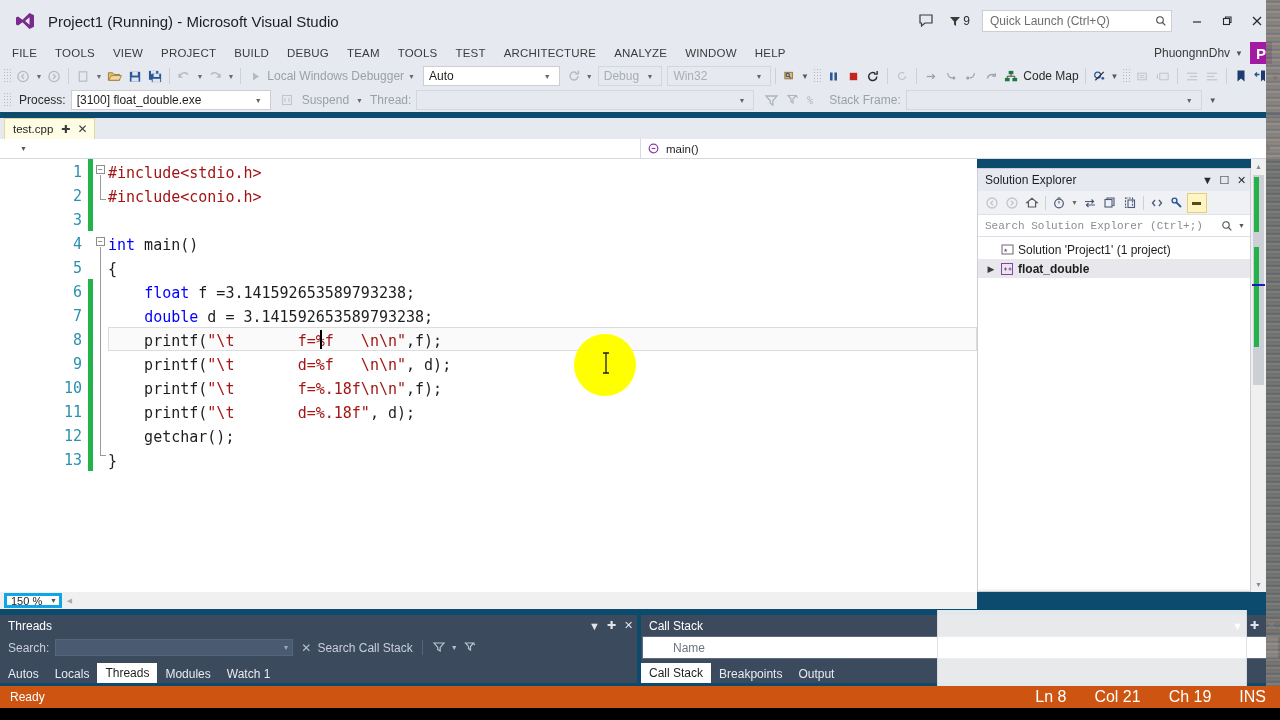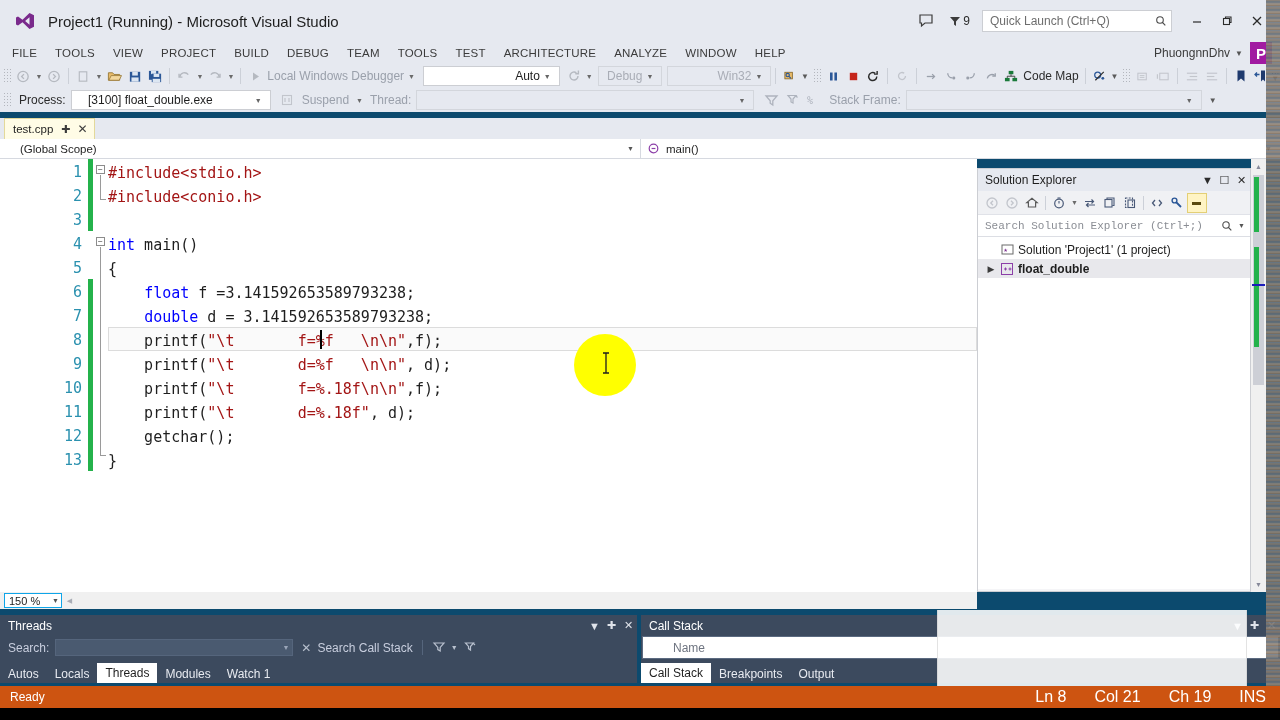--- a/index.html
+++ b/index.html
@@ -90,21 +90,21 @@
     justify-content: center; padding: 0 3px; color: #4a5a78; font-size: 12px;
   }
   .tb-btn.dis { color: #b5b9c0; }
   .tb-sep { width: 1px; height: 16px; background: #ccd0d8; margin: 0 4px; }
   .tb-caret { font-size: 7px; color: #6a6a6a; padding: 0 2px; }
   .tb-label { font-size: 12px; color: #9aa0ab; white-space: nowrap; padding: 0 2px;}
   .tb-label.on { color: #2b2b2b; }
   .combo {
     height: 20px; background: #fff; border: 1px solid #ccced3;
     display: flex; align-items: center; padding: 0 8px 0 5px;
-    font-size: 12px; color: #1e1e1e; text-align: right;
+    font-size: 12px; color: #1e1e1e;
   }
   .combo.dis { background: #e6e9f0; border-color: #d3d6dc; color: #a9adb6; }
   .combo .cv { flex: 1; white-space: nowrap; overflow: hidden; }
   .combo .cc { font-size: 7px; color: #666; padding-left: 4px; }
   .overflow-dots {
     display: flex; flex-direction: column; align-items: center;
     justify-content: center; font-size: 8px; color: #5a5a5a; line-height: 5px;
     width: 10px;
   }
 
@@ -202,21 +202,21 @@
   }
   .ed-mark-green { position: absolute; left: 3px; width: 5px; background: #24b24b; }
   .ed-mark-blue { position: absolute; left: 1px; width: 13px; height: 2px; background: #1c1cbb; }
 
   .ed-hsb {
     position: absolute; left: 0; top: 592px; width: 977px; height: 17px;
     background: #f0f0f0; display: flex; align-items: center;
   }
   .zoom-combo {
     width: 58px; height: 15px; margin-left: 4px; background: #fff;
-    border: 1px solid #0ea5e9; display: flex; align-items: center;
+    border: 3px solid #0ea5e9; display: flex; align-items: center;
     padding: 0 2px 0 4px; font-size: 11px; color: #1e1e1e;
   }
   .zoom-combo .zv { flex: 1; }
   .zoom-combo .zc { font-size: 7px; color: #555; }
   .hsb-arrow { width: 15px; height: 15px; display:flex; align-items:center; justify-content:center; color: #a9adb6; font-size: 7px; }
 
   
   .sol-exp {
     position: absolute; left: 977px; top: 168px; width: 274px; height: 424px;
     background: #f5f5f7; border: 1px solid #ccced3;
@@ -660,21 +660,20 @@
   <div class="tabstrip">
     <div class="doc-tab">
       <span class="tname">test.cpp</span>
       <span class="pin">✚</span>
       <span class="x">✕</span>
     </div>
   </div>
 
   <div class="scopebar">
     <div class="scope-left">
-      <span class="sv">(Global Scope)</span>
       <span class="sc">▼</span>
     </div>
     <div class="scope-right">
       <svg width="13" height="13" viewBox="0 0 13 13">
           <path d="M6.5 2.2a4.3 4.3 0 100 8.6 4.3 4.3 0 000-8.6z" fill="none" stroke="#8c3fa8" stroke-width="1.2"></path>
           <path d="M4.6 6.5h3.8" stroke="#8c3fa8" stroke-width="1.2"></path>
         </svg>
       <span class="sv">main()</span>
       <span class="sc">▼</span>
     </div>

